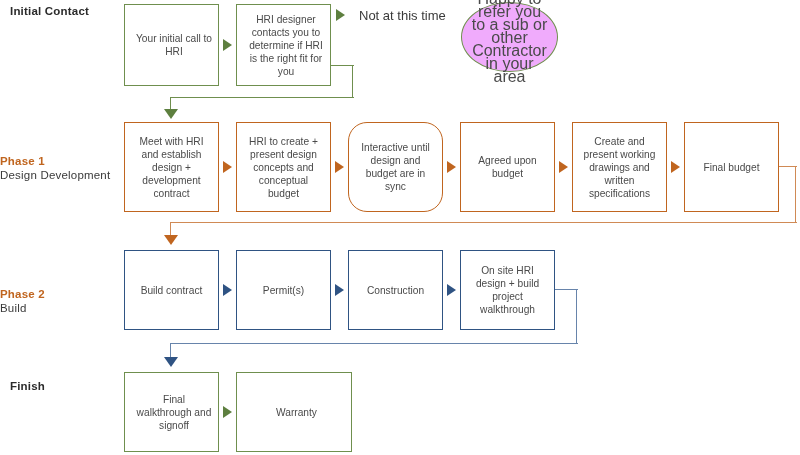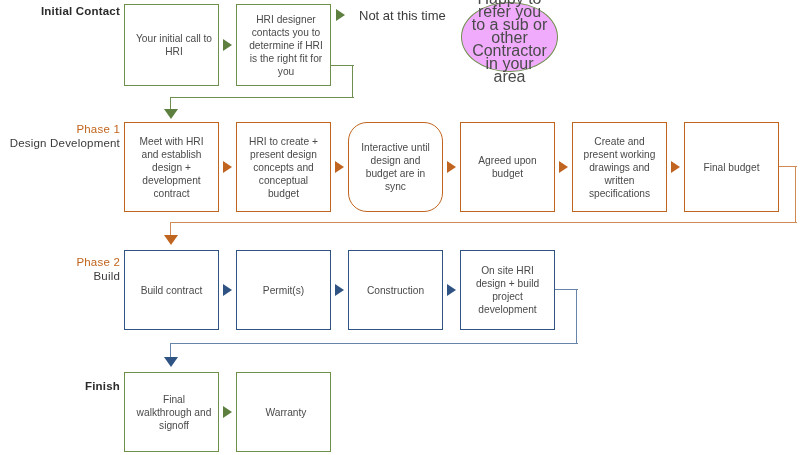--- a/index.html
+++ b/index.html
@@ -9,30 +9,31 @@
   }
   #canvas{
     position:relative;
     width:800px;
     height:455px;
     background:#ffffff;
     overflow:hidden;
   }
   .row-label{
     position:absolute;
-    text-align:right;
+    text-align:left;
     font-size:11.5px;
     color:#3a3a3a;
     line-height:14px;
     letter-spacing:.2px;
   }
   .row-label .strong{
-    font-weight:normal;
+    font-weight:bold;
     color:#c0651f;
     display:block;
+    margin-top:32px;
   }
   .row-label .plainstrong{
     font-weight:bold;
     color:#2b2b2b;
     display:block;
   }
   .row-label .sub{
     display:block;
     color:#3a3a3a;
     font-weight:normal;
@@ -190,31 +191,31 @@
     <span>Permit(s)</span>
   </div>
   <div class="tri right blue" style="left:335px;top:284px;"></div>
 
   <div class="node blue" style="left:348px;top:250px;width:95px;height:80px;">
     <span>Construction</span>
   </div>
   <div class="tri right blue" style="left:447px;top:284px;"></div>
 
   <div class="node blue" style="left:460px;top:250px;width:95px;height:80px;">
-    <span>On site HRI design + build project development</span>
+    <span>On site HRI design + build project walkthrough</span>
   </div>
 
   <div class="ln h blue" style="left:555px;top:289px;width:23px;"></div>
   <div class="ln v blue" style="left:576px;top:289px;height:55px;"></div>
   <div class="ln h blue" style="left:170px;top:343px;width:408px;"></div>
   <div class="ln v blue" style="left:170px;top:343px;height:17px;"></div>
   <div class="tri down blue" style="left:164px;top:357px;"></div>
 
   <div class="node green" style="left:124px;top:372px;width:95px;height:80px;">
     <span>Final walkthrough and signoff</span>
   </div>
   <div class="tri right green" style="left:223px;top:406px;"></div>
 
-  <div class="node green" style="left:236px;top:372px;width:95px;height:80px;">
+  <div class="node green" style="left:236px;top:372px;width:116px;height:80px;">
     <span>Warranty</span>
   </div>
 
 </div>
 
 </body></html>

